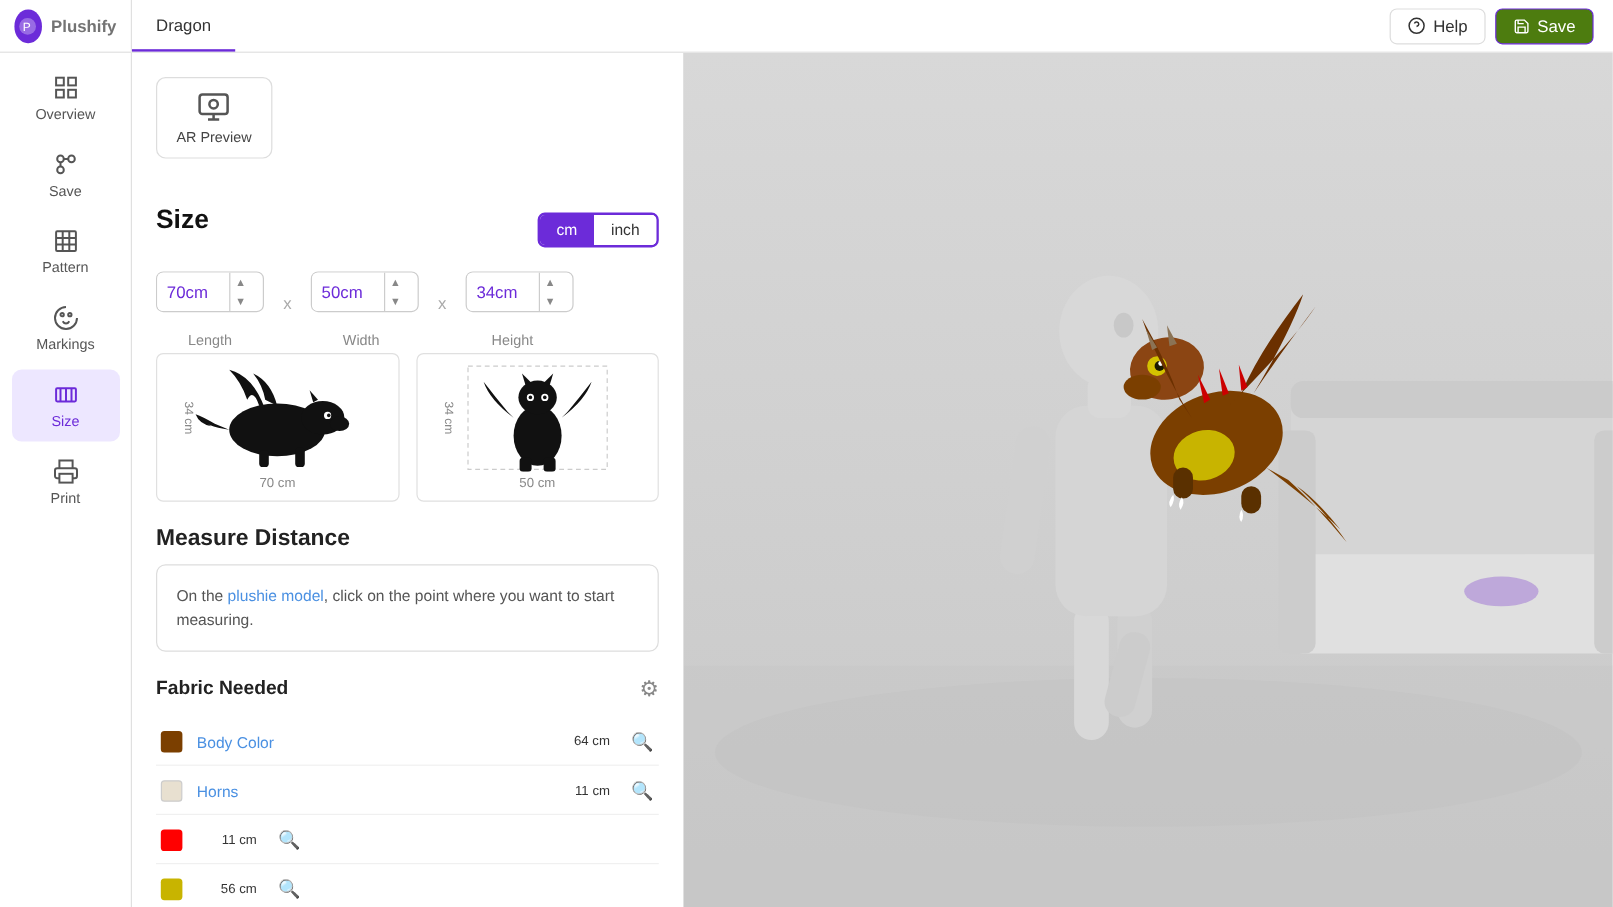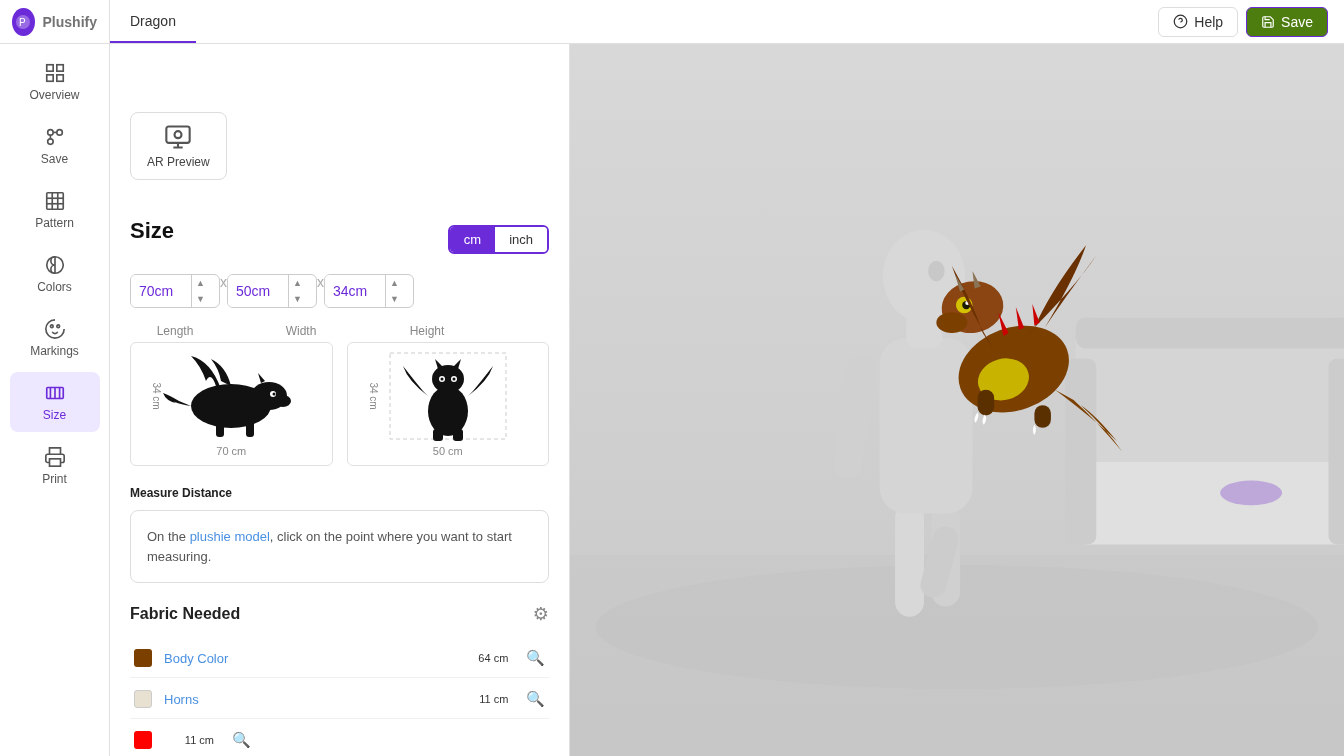--- a/index.html
+++ b/index.html
@@ -67,21 +67,21 @@
       display: flex; border: 2px solid #6c2bd9; border-radius: 6px; overflow: hidden;
     }
     .unit-btn {
       padding: 5px 14px; font-size: 13px; cursor: pointer; font-weight: 500;
     }
     .unit-btn.active { background: #6c2bd9; color: white; }
     .unit-btn:not(.active) { background: white; color: #333; }
 
     .size-header { display: flex; align-items: center; justify-content: space-between; margin-bottom: 14px; }
 
-    .dimension-row { display: flex; align-items: flex-start; gap: 0; margin-bottom: 16px; }
+    .dimension-row { display: flex; align-items: flex-end; gap: 16px; margin-bottom: 16px; }
     .dim-field {
       display: flex; align-items: center; border: 1.5px solid #ccc; border-radius: 6px; overflow: hidden;
       height: 34px; width: 90px;
     }
     .dim-field input {
       border: none; outline: none; font-size: 14px; padding: 0 8px; width: 60px;
       height: 100%; color: #6c2bd9; font-weight: 500;
     }
     .dim-arrows {
       display: flex; flex-direction: column; border-left: 1px solid #ccc;
@@ -102,21 +102,21 @@
       flex: 1; border: 1px solid #e0e0e0; border-radius: 6px; padding: 8px;
       display: flex; flex-direction: column; align-items: center;
     }
     .pattern-preview {
       width: 140px; height: 90px; display: flex; align-items: center; justify-content: center;
       position: relative;
     }
 
     
     .measure-section { margin-bottom: 20px; }
-    .measure-title { font-size: 12px; font-weight: 600; color: #222; margin-bottom: 10px; }
+    .measure-title { font-size: 19px; font-weight: 600; color: #222; margin-bottom: 10px; }
     .measure-box {
       border: 1.5px solid #ddd; border-radius: 8px; padding: 16px;
       font-size: 13px; color: #555; line-height: 1.5;
     }
 
     
     .fabric-section {}
     .fabric-header { display: flex; align-items: center; justify-content: space-between; margin-bottom: 14px; }
     .fabric-title { font-size: 16px; font-weight: 600; color: #222; }
     .fabric-rows { display: flex; flex-direction: column; gap: 2px; }
@@ -128,21 +128,20 @@
     .fabric-name { flex: 1; font-size: 13px; color: #4a90e2; }
     .fabric-amount { font-size: 11px; color: #333; font-weight: 500; min-width: 50px; text-align: right; }
     .fabric-search { color: #bbb; cursor: pointer; font-size: 15px; margin-left: 6px; }
 
     
     .ar-preview-btn {
       display: flex; flex-direction: column; align-items: center; gap: 4px;
       padding: 10px 16px; border: 1.5px solid #ddd; border-radius: 8px;
       cursor: pointer; background: white; font-size: 12px; color: #444;
       margin-bottom: 20px;
-      margin-top: 48px;
     }
     .ar-preview-btn svg { width: 28px; height: 28px; }
 
     
     .viewport {
       flex: 1; background: #e8e8e8; position: relative; overflow: hidden;
       display: flex; align-items: center; justify-content: center;
     }
     .viewport-bg {
       width: 100%; height: 100%; position: absolute; top: 0; left: 0;
@@ -218,28 +217,20 @@
           <rect x="3" y="3" width="18" height="18" rx="1"></rect>
           <line x1="3" y1="9" x2="21" y2="9"></line>
           <line x1="3" y1="15" x2="21" y2="15"></line>
           <line x1="9" y1="3" x2="9" y2="21"></line>
           <line x1="15" y1="3" x2="15" y2="21"></line>
         </svg>
       <span>Pattern</span>
     </div>
     <div class="sidebar-item">
       <svg viewBox="0 0 24 24" fill="none" stroke="#555" stroke-width="1.8">
-          <circle cx="12" cy="12" r="9"></circle>
-          <path d="M12 3a4.5 4.5 0 000 9 4.5 4.5 0 000 9"></path>
-          <line x1="12" y1="3" x2="12" y2="21"></line>
-        </svg>
-      <span>Colors</span>
-    </div>
-    <div class="sidebar-item">
-      <svg viewBox="0 0 24 24" fill="none" stroke="#555" stroke-width="1.8">
           <path d="M12 2C6.5 2 2 6.5 2 12s4.5 10 10 10 10-4.5 10-10"></path>
           <circle cx="8.5" cy="9" r="1.5"></circle>
           <circle cx="15.5" cy="9" r="1.5"></circle>
           <path d="M9 15s1 2 3 2 3-2 3-2"></path>
         </svg>
       <span>Markings</span>
     </div>
     <div class="sidebar-item active">
       <svg viewBox="0 0 24 24" fill="none" stroke="#6c2bd9" stroke-width="1.8">
           <rect x="3" y="6" width="18" height="12" rx="1"></rect>

